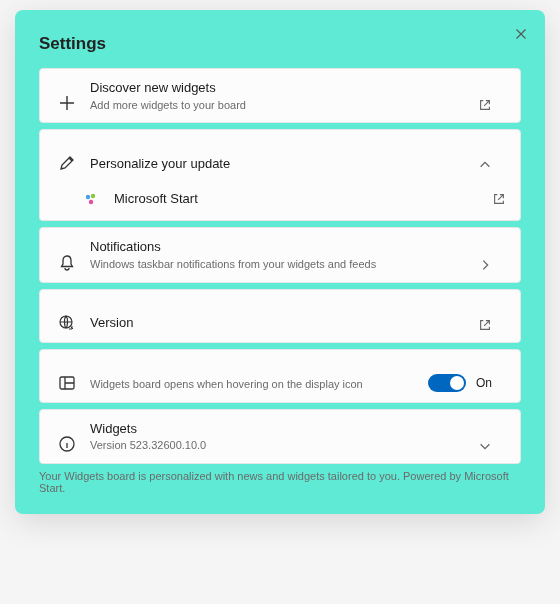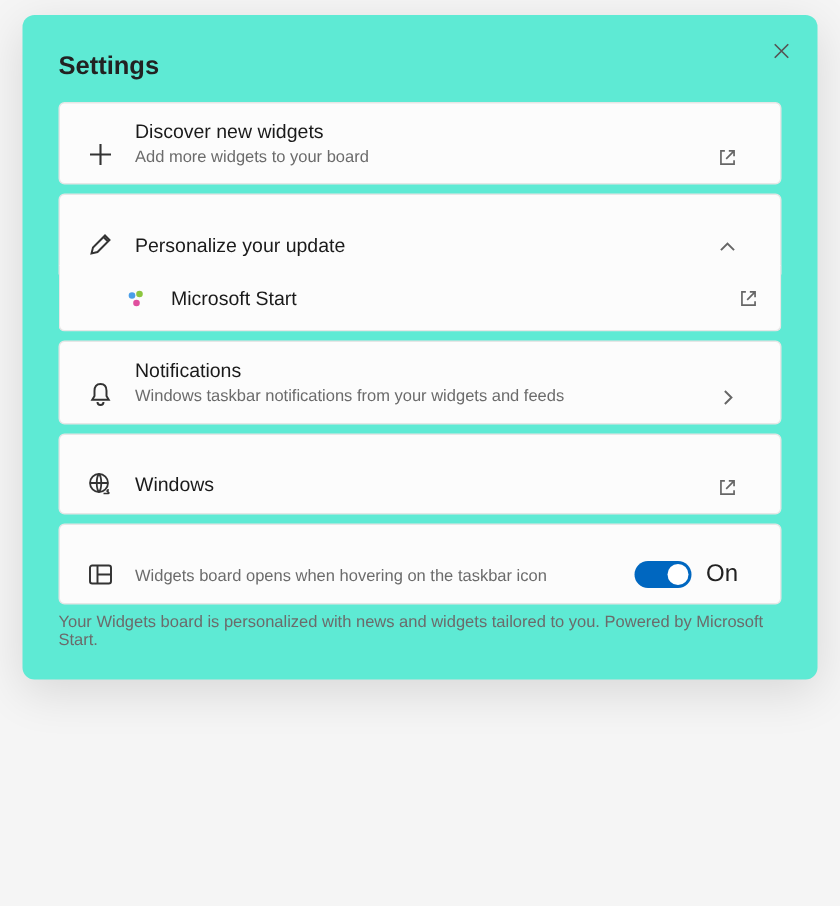--- a/index.html
+++ b/index.html
@@ -99,21 +99,21 @@
     position: relative;
   }
   .toggle::after {
     content: "";
     position: absolute;
     right: 2px; top: 2px;
     width: 14px; height: 14px;
     background: #fff;
     border-radius: 50%;
   }
-  .toggle-label { font-size: 16px; color: #222; }
+  .toggle-label { font-size: 12px; color: #222; }
   .footer {
     font-size: 11px;
     color: #6b6b6b;
     margin-top: 2px;
   }
 </style>
 </head>
 <body>
 
 <div class="panel">
@@ -195,41 +195,58 @@
 
   <div class="row">
     <div class="icon-slot">
       <svg viewBox="0 0 18 18" stroke="currentColor" stroke-width="1.2" fill="none">
           <circle cx="8" cy="8" r="6"></circle>
           <path d="M2 8h12M8 2c2 2 2 10 0 12M8 2c-2 2-2 10 0 12"></path>
           <path d="M13 13l2 2M14 12v3h-3" stroke-width="1"></path>
         </svg>
     </div>
     <div class="textcol">
-      <div class="row-title">Windows</div>
+      <div class="row-title">Version</div>
     </div>
     <div class="trail ext">
       <svg viewBox="0 0 16 16" stroke="currentColor" stroke-width="1.3" fill="none">
           <path d="M6 3H3v10h10v-3M9 3h4v4M13 3L7 9"></path>
         </svg>
     </div>
   </div>
 
   <div class="row">
     <div class="icon-slot">
       <svg viewBox="0 0 18 18" stroke="currentColor" stroke-width="1.3" fill="none">
           <rect x="2" y="3" width="14" height="12" rx="1.5"></rect>
           <path d="M7 3v12M7 9h9"></path>
         </svg>
     </div>
     <div class="textcol">
-      <div class="row-sub">Widgets board opens when hovering on the taskbar icon</div>
+      <div class="row-sub">Widgets board opens when hovering on the display icon</div>
     </div>
     <div class="trail">
       <div class="toggle"></div>
       <span class="toggle-label">On</span>
     </div>
   </div>
 
 
+  <div class="row">
+    <div class="icon-slot">
+      <svg viewBox="0 0 18 18" stroke="currentColor" stroke-width="1.3" fill="none">
+          <circle cx="9" cy="9" r="7"></circle>
+          <path d="M9 8v5M9 5.2v.1"></path>
+        </svg>
+    </div>
+    <div class="textcol">
+      <div class="row-title">Widgets</div>
+      <div class="row-sub">Version 523.32600.10.0</div>
+    </div>
+    <div class="trail chev">
+      <svg viewBox="0 0 16 16" stroke="currentColor" stroke-width="1.5" fill="none">
+          <path d="M3 6l5 5 5-5"></path>
+        </svg>
+    </div>
+  </div>
 
   <div class="footer">Your Widgets board is personalized with news and widgets tailored to you. Powered by Microsoft Start.</div>
 </div>
 
 </body></html>

